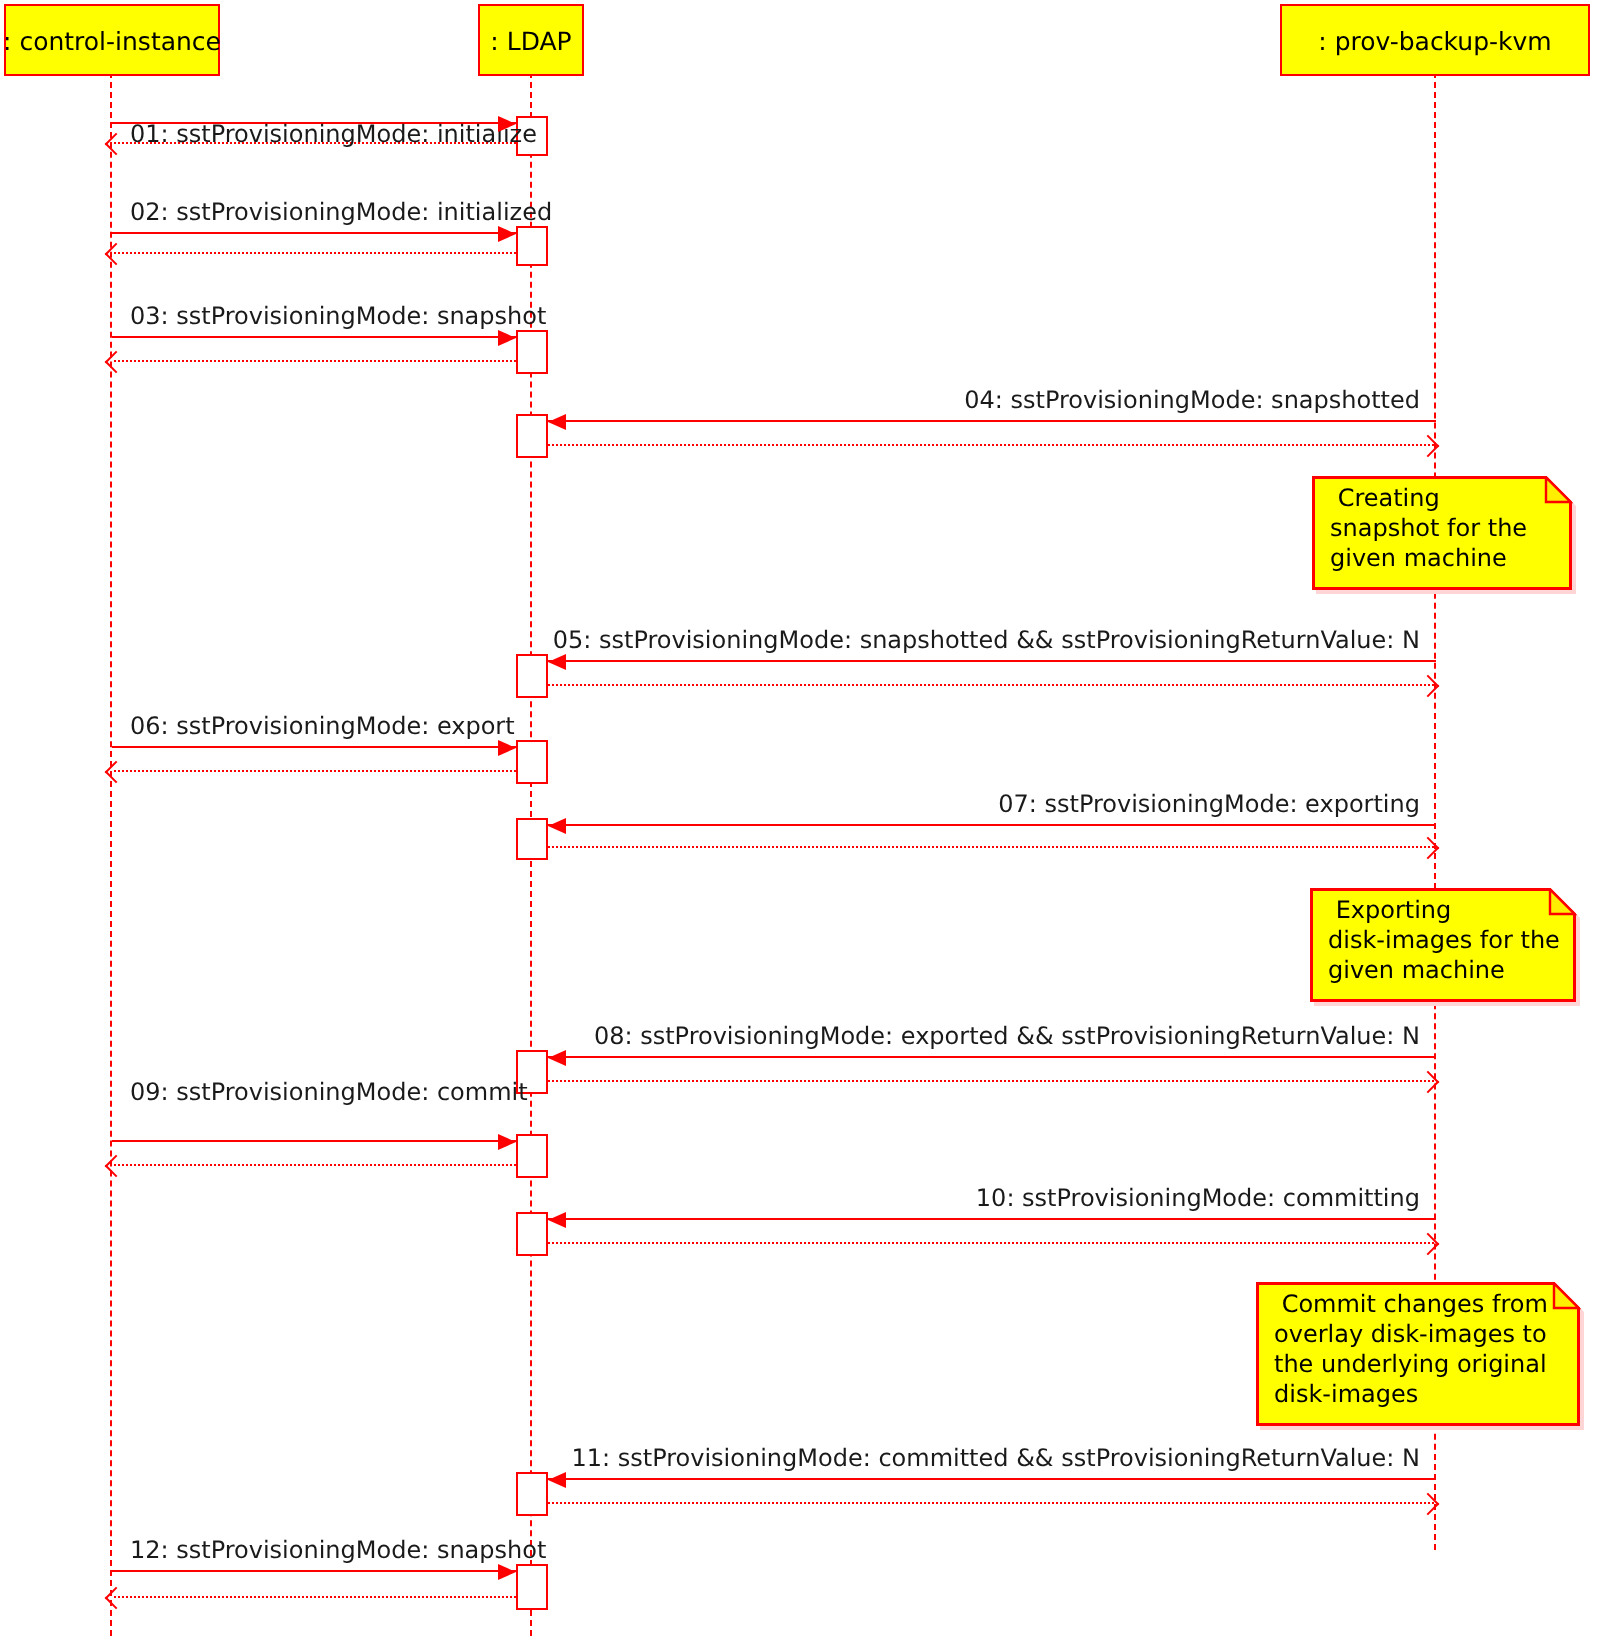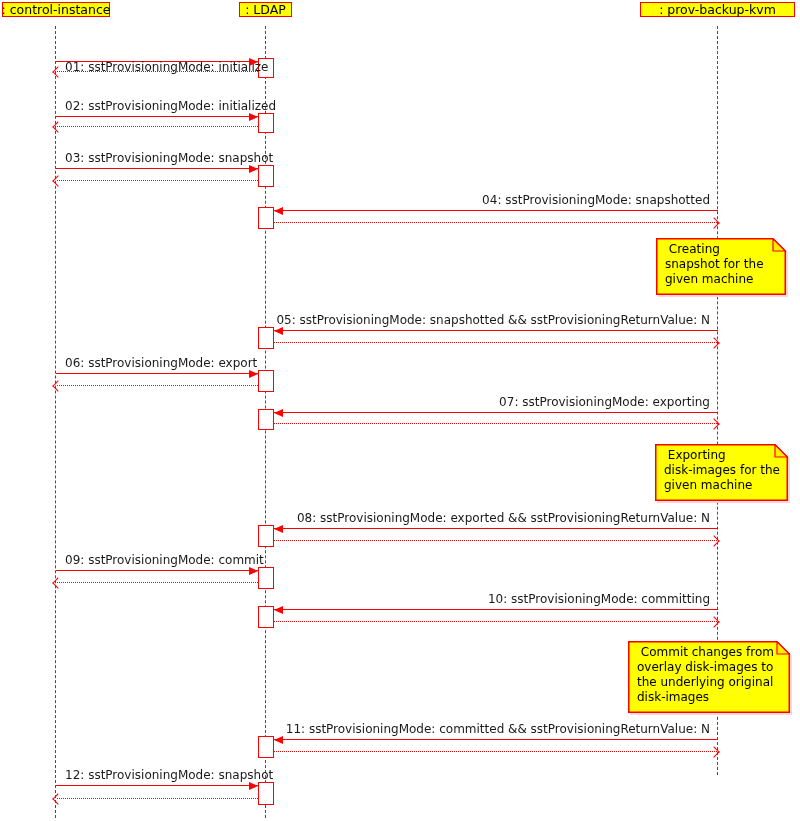--- a/index.html
+++ b/index.html
@@ -1,21 +1,21 @@
 <!DOCTYPE html>
 <html><head>
 <meta charset="utf-8">
 <style>
   html,body{margin:0;padding:0;background:#ffffff;}
   #diagram{
     position:relative;width:800px;height:821px;background:#ffffff;overflow:hidden;
     font-family:"DejaVu Sans", sans-serif;
   }
   .participant{
-    position:absolute;height:15px;background:#ffff00;border:1.5px solid #ff0000;
+    position:absolute;height:36px;background:#ffff00;border:1.5px solid #ff0000;
     box-sizing:border-box;display:flex;align-items:center;justify-content:center;
     font-size:12.5px;color:#000000;white-space:nowrap;z-index:5;
   }
   .lifeline{
     position:absolute;width:0;border-left:1.5px dashed #ff0000;z-index:1;
   }
   .msg-label{
     position:absolute;font-size:12px;color:#1a1a1a;white-space:nowrap;z-index:4;
   }
   .msg-label.right{text-align:right;}
@@ -108,21 +108,21 @@
       <div class="arrowhead-left" style="left: 273.5px; top: 409px;"></div>
       <div class="return-line" style="left: 273.5px; width: 443px; top: 423px;"></div>
       <div class="chev-right" style="left: 709.5px; top: 420px;"></div>
       <div class="activation" style="left: 257.5px; top: 525px; height: 22px;"></div>
       <div class="msg-label right" style="right: 90px; top: 511px;">08: sstProvisioningMode: exported &amp;&amp; sstProvisioningReturnValue: N</div>
       <div class="call-line" style="left: 273.5px; width: 444px; top: 528px;"></div>
       <div class="arrowhead-left" style="left: 273.5px; top: 525px;"></div>
       <div class="return-line" style="left: 273.5px; width: 443px; top: 540px;"></div>
       <div class="chev-right" style="left: 709.5px; top: 537px;"></div>
       <div class="activation" style="left: 257.5px; top: 567px; height: 22px;"></div>
-      <div class="msg-label" style="left: 65px; top: 553px;">09: sstProvisioningMode: commit</div>
+      <div class="msg-label" style="left: 65px; top: 539px;">09: sstProvisioningMode: commit</div>
       <div class="call-line" style="left: 56px; width: 201.5px; top: 570px;"></div>
       <div class="arrowhead-right" style="left: 248.5px; top: 567px;"></div>
       <div class="return-line" style="left: 57px; width: 200.5px; top: 582px;"></div>
       <div class="chev-left" style="left: 54px; top: 579px;"></div>
       <div class="activation" style="left: 257.5px; top: 606px; height: 22px;"></div>
       <div class="msg-label right" style="right: 90px; top: 592px;">10: sstProvisioningMode: committing</div>
       <div class="call-line" style="left: 273.5px; width: 444px; top: 609px;"></div>
       <div class="arrowhead-left" style="left: 273.5px; top: 606px;"></div>
       <div class="return-line" style="left: 273.5px; width: 443px; top: 621px;"></div>
       <div class="chev-right" style="left: 709.5px; top: 618px;"></div>

